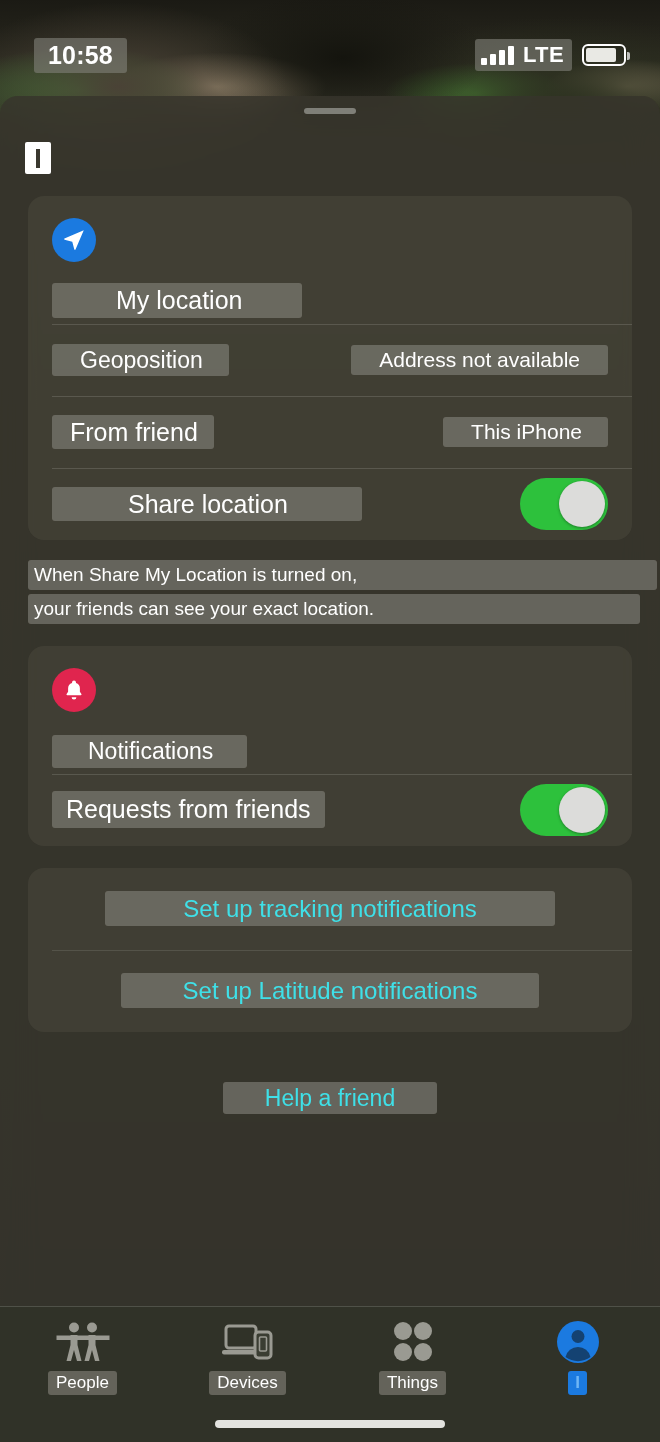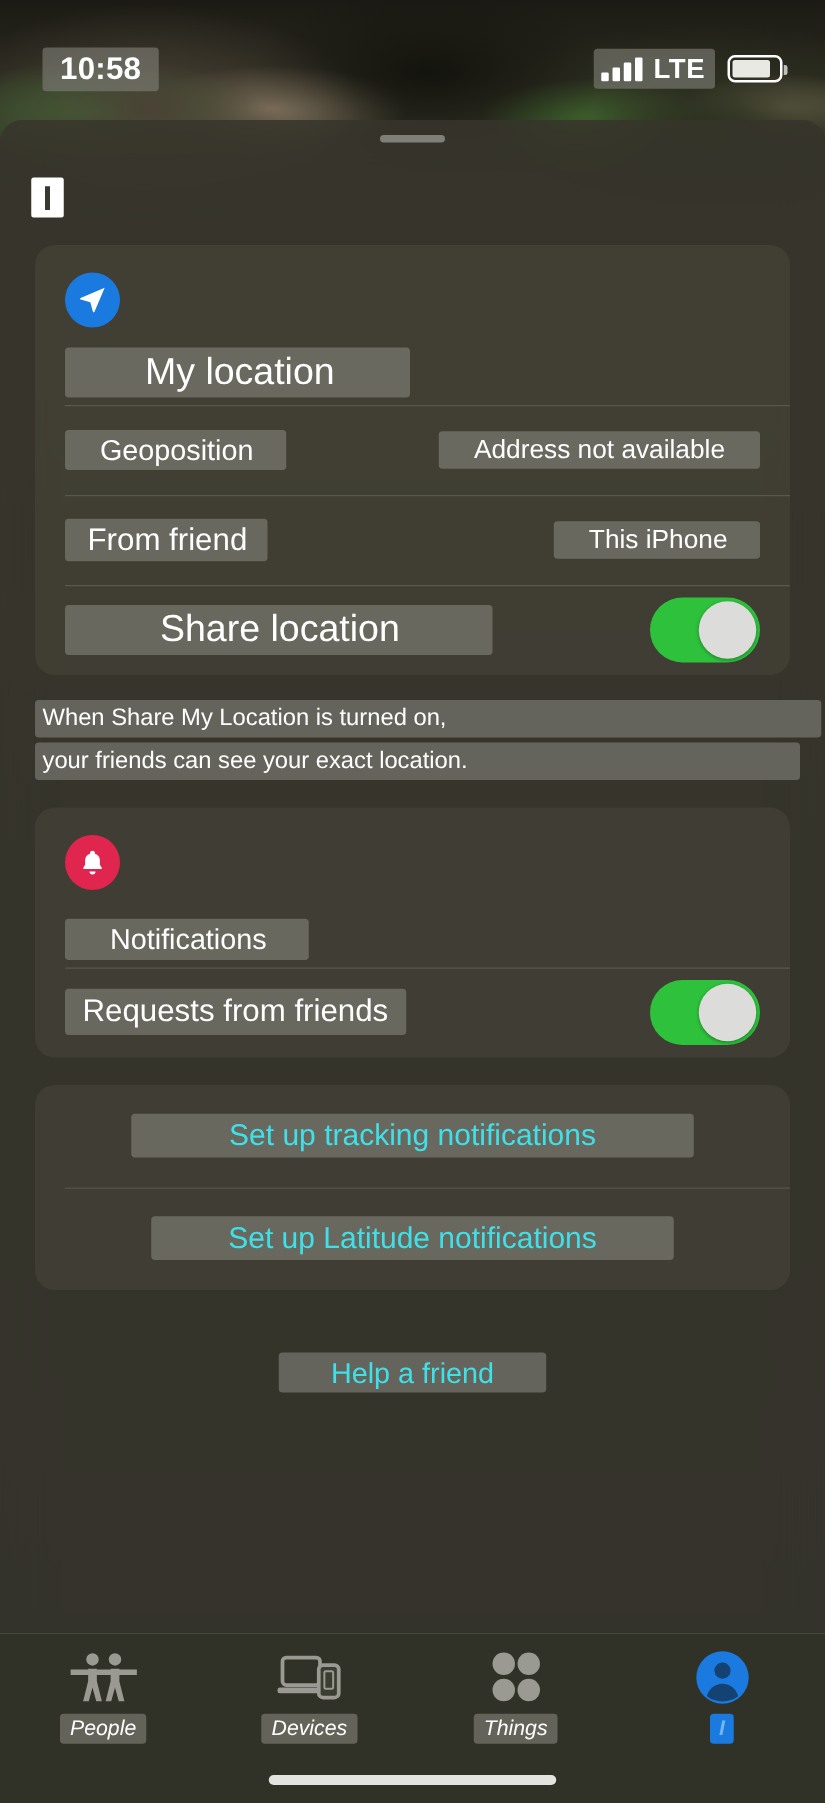--- a/index.html
+++ b/index.html
@@ -137,21 +137,21 @@
     border-radius: 3px;
     color: #ffffff;
     display: inline-block;
     padding: 3px 10px;
     line-height: 1.15;
     white-space: nowrap;
   }
   .hl.link { color: #3fe0e8; }
 
   .t-label      { font-size: 23px; }
-  .t-label-lg   { font-size: 30px; }
+  .t-label-lg   { font-size: 25px; }
   .t-value      { font-size: 21px; }
 
   
   .w-mylocation  { padding: 3px 60px 3px 64px; }
   .w-sharelocn   { padding: 3px 74px 3px 76px; }
   .w-reqfriends  { padding: 4px 14px; font-size: 25px; }
   .w-notif       { padding: 3px 34px 3px 36px; }
   .w-geopos      { padding: 3px 26px 3px 28px; }
   .w-addrna      { padding: 3px 28px; }
   .w-fromdev     { padding: 3px 16px 3px 18px; font-size: 25px; }
@@ -195,21 +195,21 @@
 
   .helpline { text-align: center; margin-top: 50px; }
   .helpline .hl { font-size: 23px; padding: 3px 42px; }
 
   
   .tabbar {
     position: absolute; left: 0; right: 0; bottom: 0; height: 136px;
     background: rgba(48,50,40,0.90);
     backdrop-filter: blur(22px);
     border-top: 1px solid rgba(190,190,185,0.22);
-    display: flex; align-items: flex-start; z-index: 30; font-style: italic;
+    display: flex; align-items: flex-start; z-index: 30;
   }
   .tab {
     flex: 1; display: flex; flex-direction: column;
     align-items: center; padding-top: 12px; gap: 6px;
   }
   .tab-icon { height: 46px; display: flex; align-items: center; justify-content: center; }
   .tab-label {
     font-size: 17px; color: #ffffff;
     background: rgba(132,130,122,0.62);
     padding: 2px 8px; border-radius: 3px;

